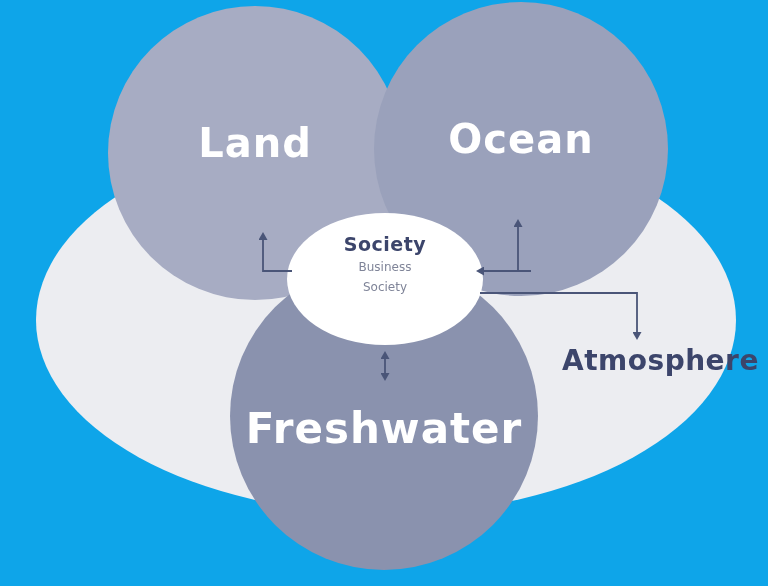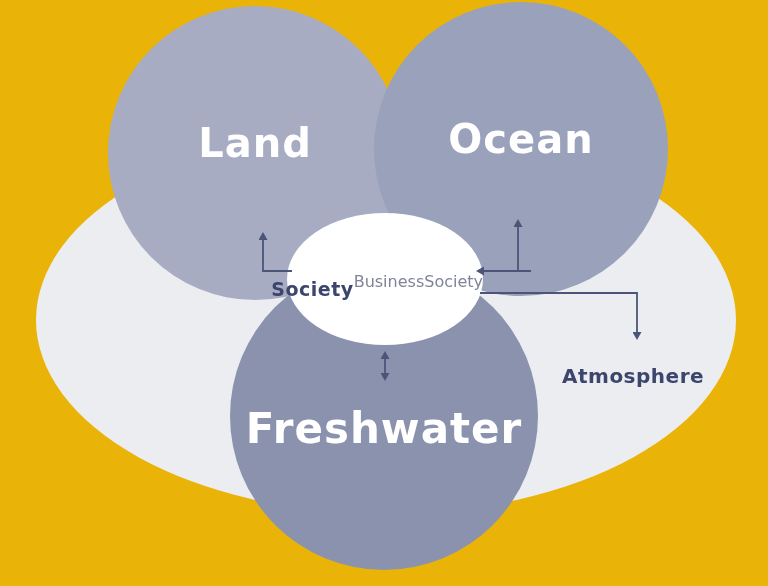--- a/index.html
+++ b/index.html
@@ -1,17 +1,17 @@
 <!DOCTYPE html>
 <html><head>
 <meta charset="utf-8">
 <style>
   html,body { margin:0; padding:0; background:#ffffff; }
   .canvas {
-    position:relative; width:768px; height:586px; background:#eab308;
+    position:relative; width:768px; height:586px; background:#0ea5e9;
     overflow:hidden; font-family:"DejaVu Sans","Liberation Sans",sans-serif;
   }
   .bg-ellipse {
     position:absolute; left:36px; top:126px; width:700px; height:388px;
     background:#ecedf1; border-radius:50%; z-index:1;
   }
   .circle { position:absolute; border-radius:50%; }
   .circle-land  { left:108px; top:6px;  width:294px; height:294px; background:#a7acc3; z-index:2; }
   .circle-ocean { left:374px; top:2px;  width:294px; height:294px; background:#9aa1bb; z-index:3; }
   .circle-fresh { left:230px; top:262px; width:308px; height:308px; background:#8a92ae; z-index:4; }
@@ -21,29 +21,29 @@
   }
   .circle-land  .circle-label { top:114px; }
   .circle-ocean .circle-label { top:114px; }
   .circle-fresh .circle-label { top:142px; font-size:42px; }
 
   .arrows { position:absolute; left:0; top:0; width:768px; height:586px; z-index:7; pointer-events:none; }
 
   .center-ellipse {
     position:absolute; left:287px; top:213px; width:196px; height:132px;
     background:#ffffff; border-radius:50%; z-index:6;
-    display:flex; align-items:center; text-align:center;justify-content:flex-end;
+    display:flex; flex-direction:column; align-items:center; text-align:center;
   }
   .society-title { margin-top:20px; font-size:19px; font-weight:bold; color:#3c456b; letter-spacing:0.5px; }
-  .society-item  { margin-top:5px; font-size:16px; line-height:15px; color:#7f8498; }
+  .society-item  { margin-top:5px; font-size:12px; line-height:15px; color:#7f8498; }
   .society-item:first-of-type { margin-top:8px; }
 
   .atmosphere-label {
-    position:absolute; left:562px; top:364px; width:152px; text-align:left;
-    font-size:20px; font-weight:bold; color:#3c456b; z-index:8; letter-spacing:0.5px;
+    position:absolute; left:562px; top:344px; width:152px; text-align:left;
+    font-size:28px; font-weight:bold; color:#3c456b; z-index:8; letter-spacing:0.5px;
   }
 </style>
 </head>
 <body>
 
 <div class="canvas">
 
   <div class="bg-ellipse"></div>
 
   <div class="circle circle-land">

